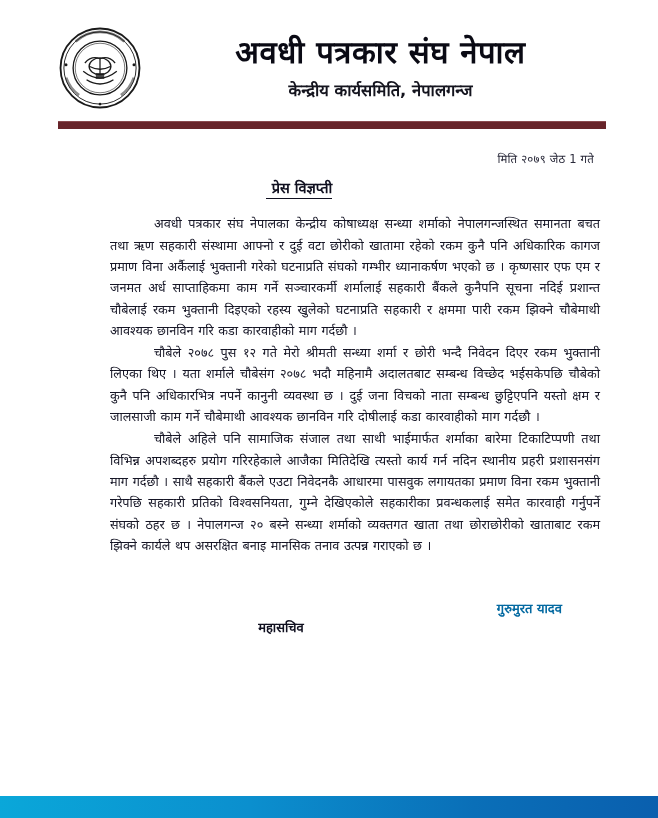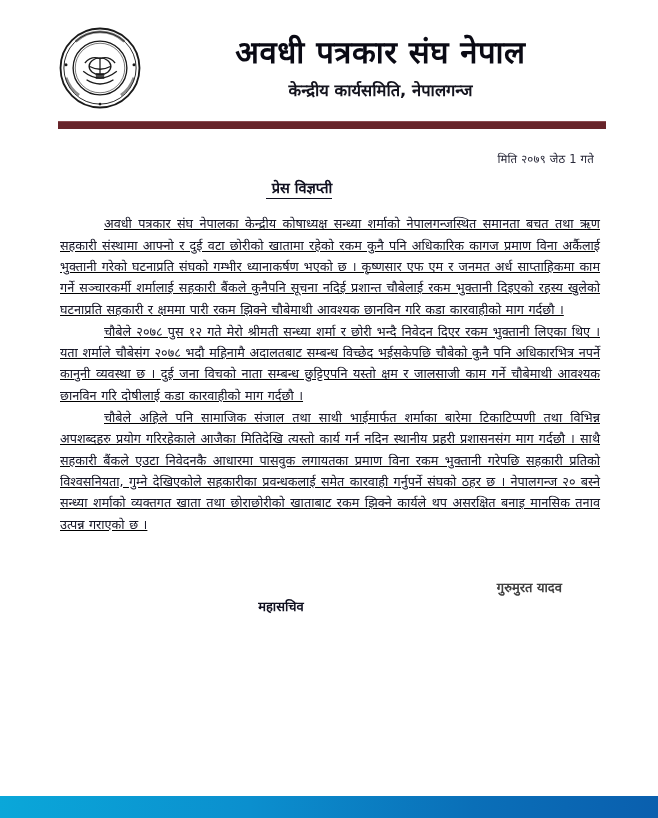--- a/index.html
+++ b/index.html
@@ -89,22 +89,21 @@
     font-weight: bold;
     color: #101020;
     border-bottom: 1.4px solid #101020;
     padding-bottom: 1px;
     line-height: 1.2;
     padding-left: 6px;
   }
 
   
   .body-copy {
-    margin: 14px 58px 0 60px;
-    text-decoration: underline;
+    margin: 14px 58px 0 110px;
   }
 
   .para {
     text-align: justify;
     text-justify: inter-word;
     font-size: 12.7px;
     line-height: 21.3px;
     color: #151525;
     text-indent: 44px;
     margin: 0 0 1px 0;
@@ -113,21 +112,21 @@
 
   
   .sign-block {
     margin: 44px 96px 0 0;
     text-align: right;
     line-height: 1.45;
   }
   .sign-name {
     font-size: 13px;
     font-weight: bold;
-    color: #404040;
+    color: #0369a1;
   }
   .sign-title {
     font-size: 13px;
     font-weight: bold;
     color: #101020;
     text-align: center;
   }
 
   
   .footer-bar {

